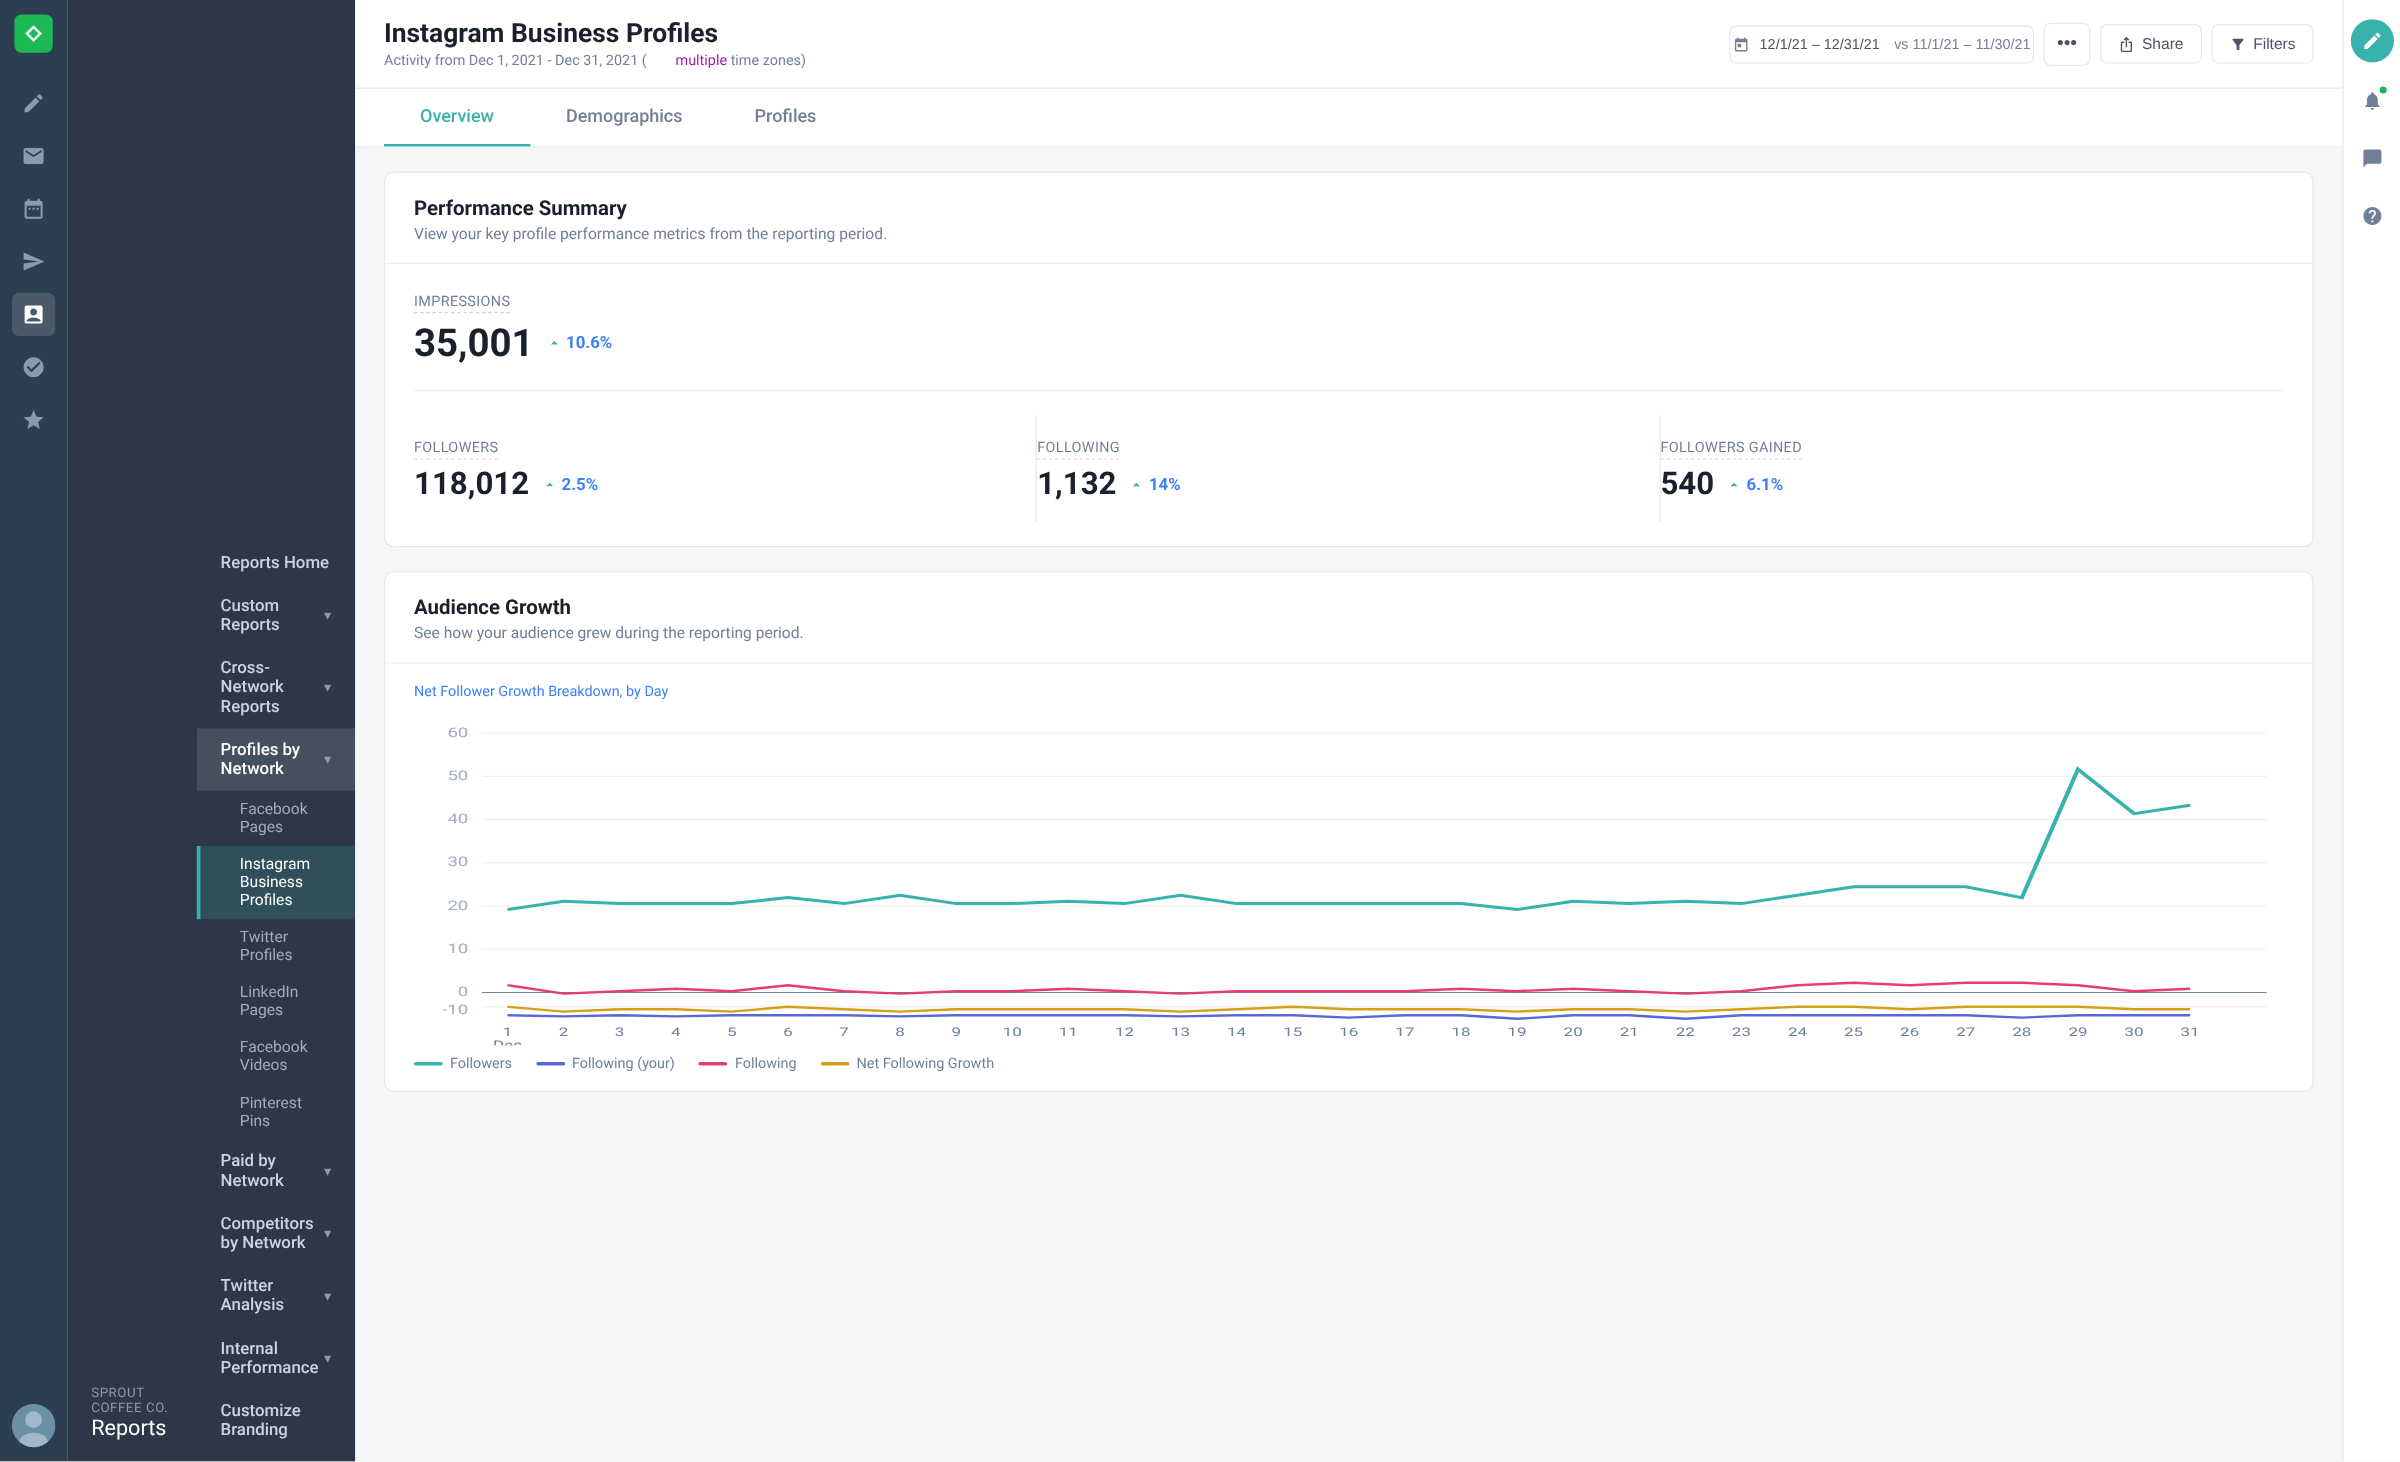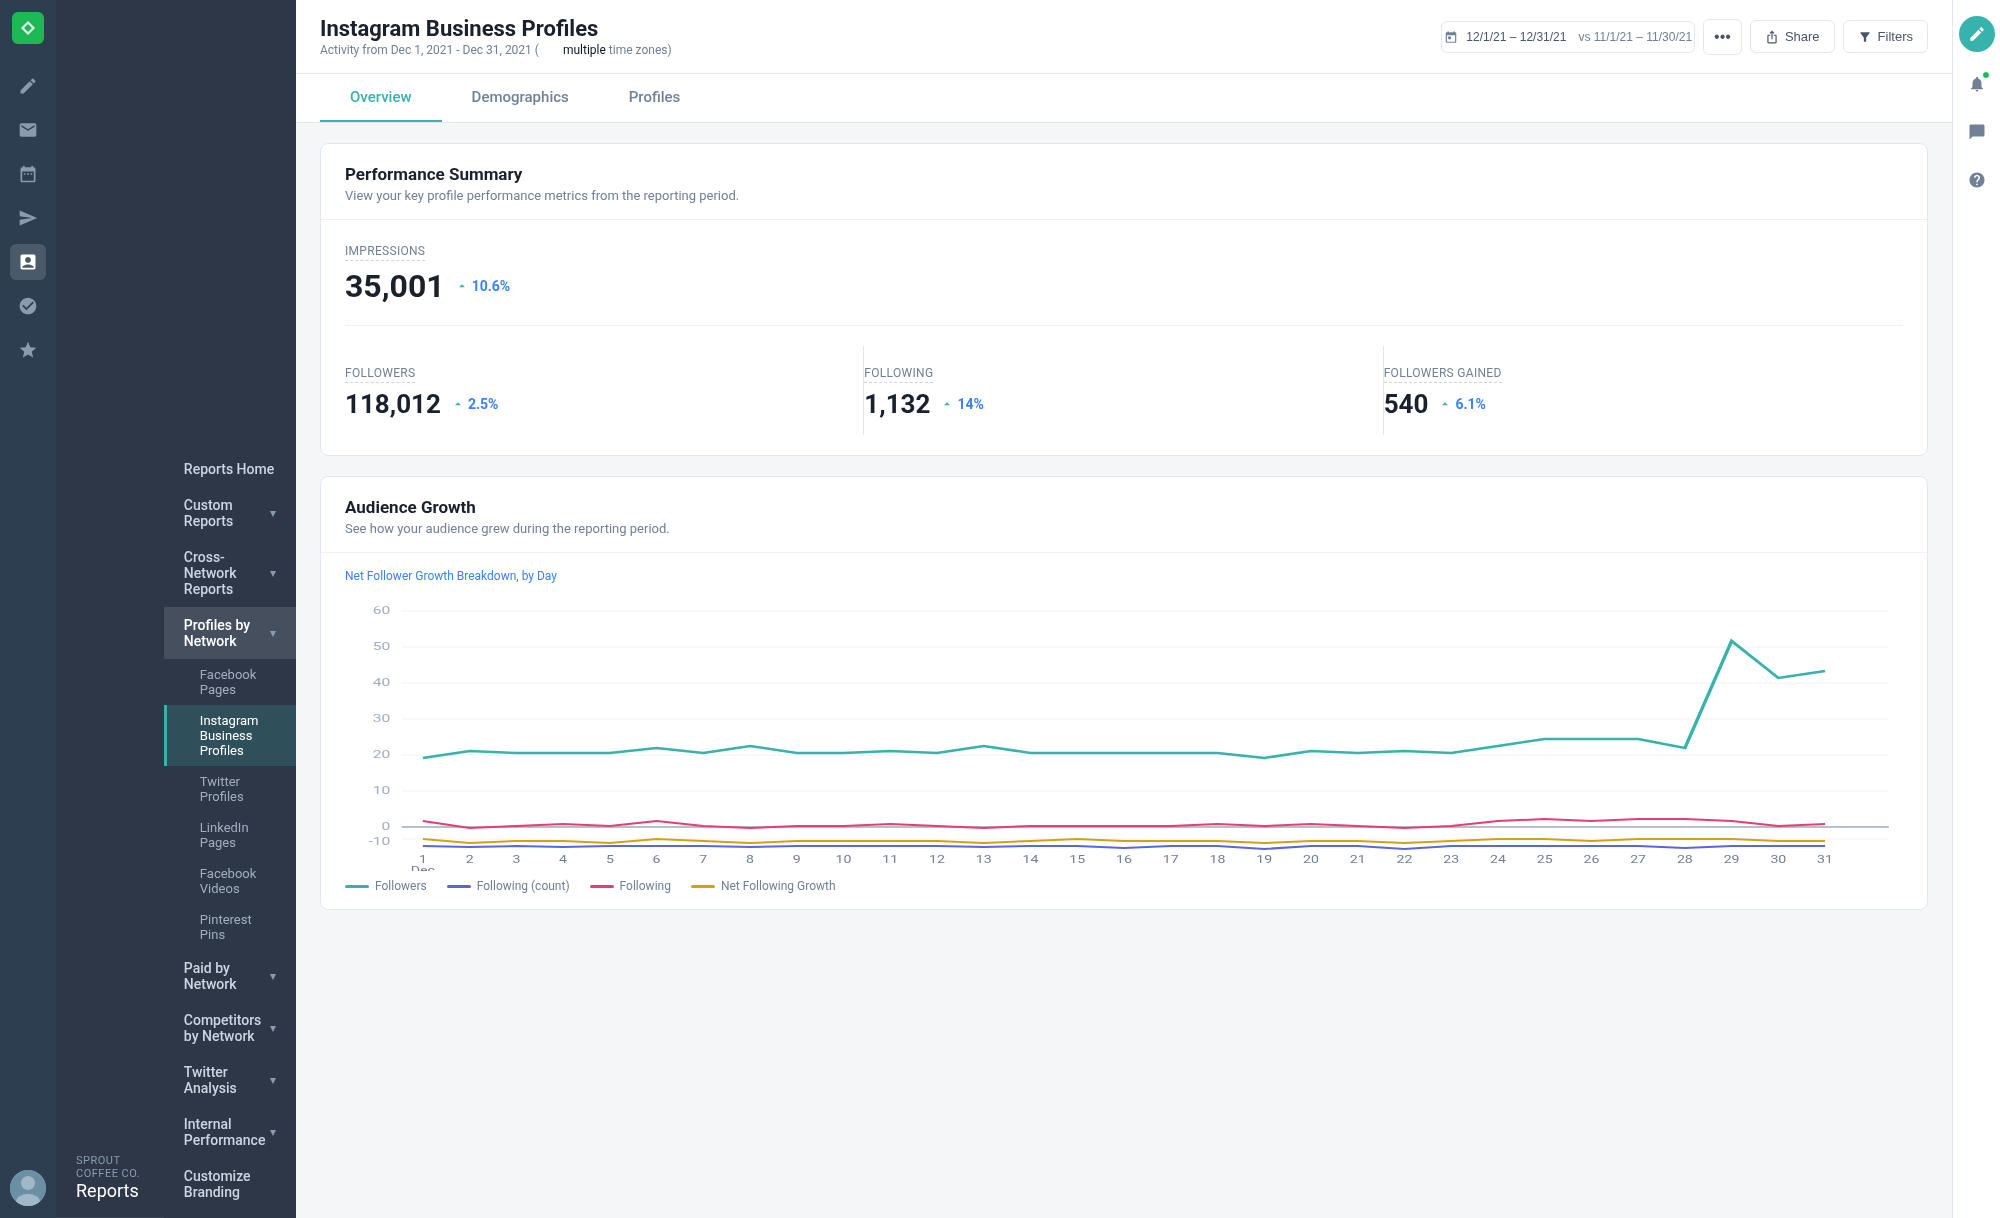--- a/index.html
+++ b/index.html
@@ -133,21 +133,21 @@
       font-size: 22px;
       font-weight: 700;
       color: #1a202c;
     }
     .page-header-left p {
       font-size: 12px;
       color: #718096;
       margin-top: 2px;
     }
     .page-header-left p .multiple-link {
-      color: #0f172a;
+      color: #a21caf;
       text-decoration: none;
       padding-left: 24px;
     }
     .header-actions {
       display: flex;
       align-items: center;
       gap: 8px;
     }
     .date-range-btn {
       display: flex;
@@ -625,21 +625,21 @@
           </svg>
         </div>
 
         <div style="display:flex; gap:20px; padding:8px 0 16px; font-size:12px; color:#718096;">
           <div style="display:flex;align-items:center;gap:6px;">
             <div style="width:24px;height:3px;background:#38b2ac;border-radius:2px;"></div>
             <span>Followers</span>
           </div>
           <div style="display:flex;align-items:center;gap:6px;">
             <div style="width:24px;height:3px;background:#5a67d8;border-radius:2px;"></div>
-            <span>Following (count)</span>
+            <span>Following (your)</span>
           </div>
           <div style="display:flex;align-items:center;gap:6px;">
             <div style="width:24px;height:3px;background:#e53e75;border-radius:2px;"></div>
             <span>Following</span>
           </div>
           <div style="display:flex;align-items:center;gap:6px;">
             <div style="width:24px;height:3px;background:#d4a017;border-radius:2px;"></div>
             <span>Net Following Growth</span>
           </div>
         </div>

